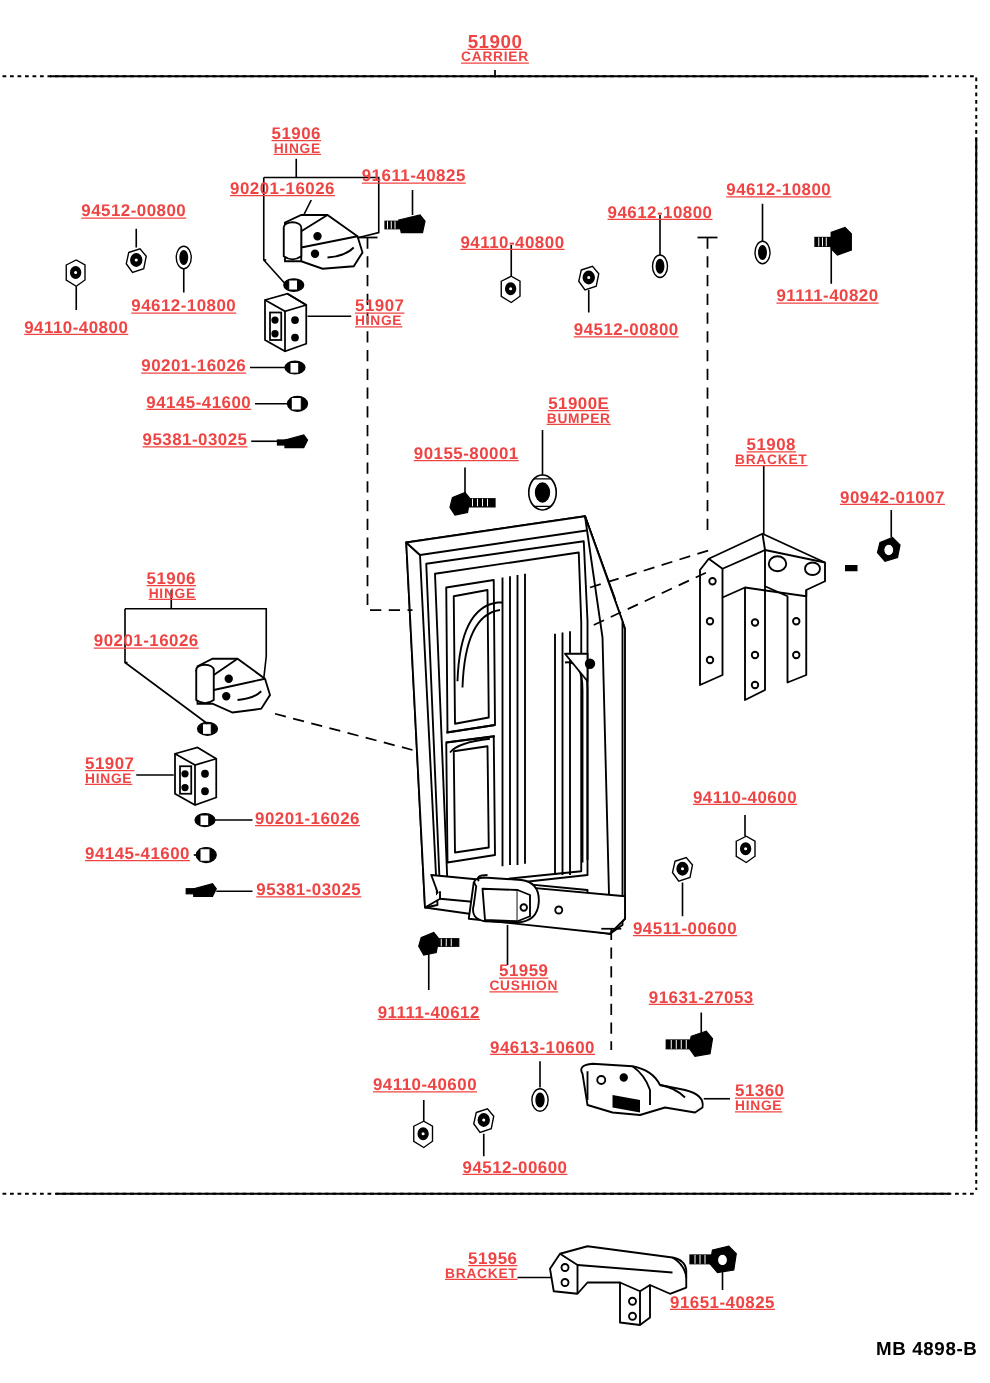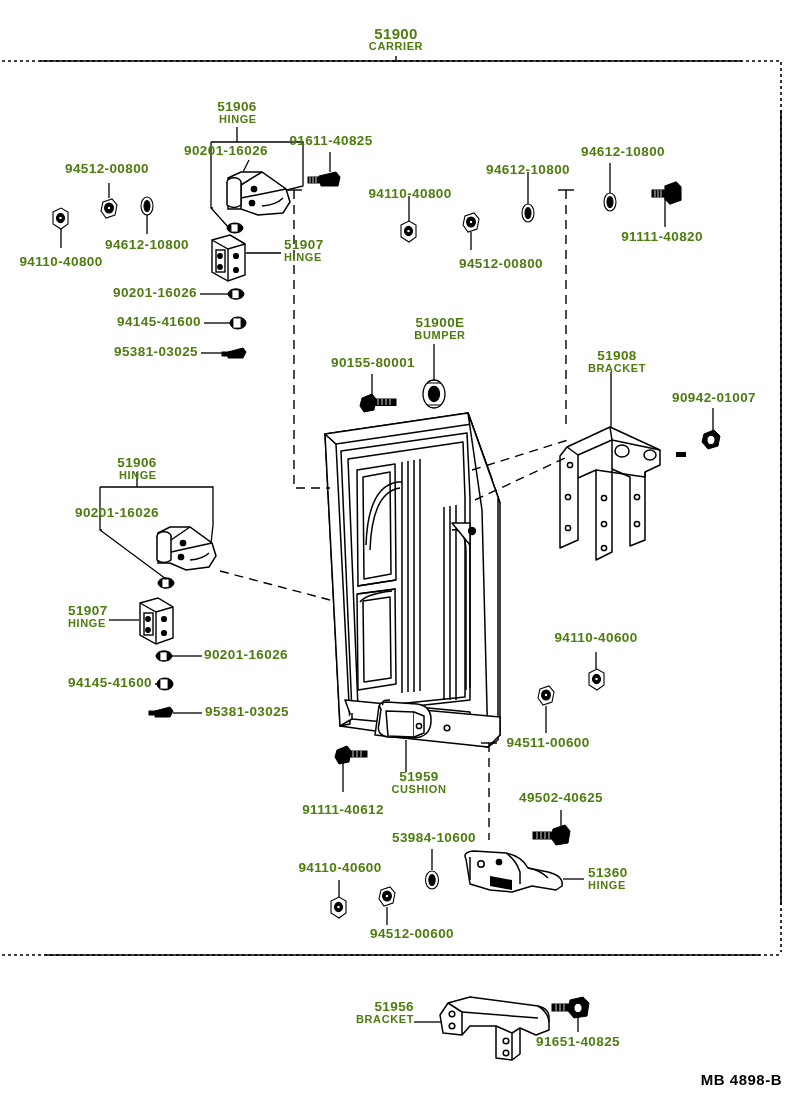--- a/index.html
+++ b/index.html
@@ -15,23 +15,24 @@
   }
   #stage { position: absolute; inset: 0; }
 
   
   .lbl {
     position: absolute;
     font-family: "Liberation Sans", sans-serif;
     font-size: 13.5px;
     font-weight: 700;
     letter-spacing: 0.4px;
-    color: #4d7c0f;
+    color: #ef4444;
     white-space: nowrap;
     line-height: 1.02;
+    text-decoration: underline;
   }
   .lbl .sub {
     display: block;
     font-size: 11px;
     letter-spacing: 0.6px;
     font-weight: 700;
   }
   .lbl.c   { transform: translateX(-50%); text-align: center; }
   .lbl.r   { transform: translateX(-100%); text-align: right; }
   .lbl.sub-l .sub { text-align: left; }
@@ -456,21 +457,21 @@
   <div class="lbl r" style="left:197px; top:286px;">90201-16026</div>
   <div class="lbl r" style="left:201px; top:315px;">94145-41600</div>
   <div class="lbl r" style="left:198px; top:345px;">95381-03025</div>
 
   <div class="lbl c" style="left:410px; top:187px;">94110-40800</div>
   <div class="lbl c" style="left:501px; top:257px;">94512-00800</div>
   <div class="lbl c" style="left:528px; top:163px;">94612-10800</div>
   <div class="lbl c" style="left:623px; top:145px;">94612-10800</div>
   <div class="lbl c" style="left:662px; top:230px;">91111-40820</div>
 
-  <div class="lbl c sub-c" style="left:440px; top:316px;">
+  <div class="lbl c sub-c" style="left:463px; top:316px;">
     <span>51900E</span>
     <span class="sub">BUMPER</span>
   </div>
   <div class="lbl c" style="left:373px; top:356px;">90155-80001</div>
 
   <div class="lbl c sub-c" style="left:617px; top:349px;">
     <span>51908</span>
     <span class="sub">BRACKET</span>
   </div>
   <div class="lbl c" style="left:714px; top:391px;">90942-01007</div>
@@ -491,27 +492,27 @@
 
   <div class="lbl c" style="left:596px; top:631px;">94110-40600</div>
   <div class="lbl c" style="left:548px; top:736px;">94511-00600</div>
 
   <div class="lbl c sub-c" style="left:419px; top:770px;">
     <span>51959</span>
     <span class="sub">CUSHION</span>
   </div>
   <div class="lbl c" style="left:343px; top:803px;">91111-40612</div>
 
-  <div class="lbl c" style="left:561px; top:791px;">49502-40625</div>
+  <div class="lbl c" style="left:561px; top:791px;">91631-27053</div>
   <div class="lbl sub-l" style="left:588px; top:866px;">
     <span>51360</span>
     <span class="sub">HINGE</span>
   </div>
 
-  <div class="lbl c" style="left:434px; top:831px;">53984-10600</div>
+  <div class="lbl c" style="left:434px; top:831px;">94613-10600</div>
   <div class="lbl c" style="left:340px; top:861px;">94110-40600</div>
   <div class="lbl c" style="left:412px; top:927px;">94512-00600</div>
 
   <div class="lbl r sub-l" style="left:414px; top:1000px;">
     <span>51956</span>
     <span class="sub">BRACKET</span>
   </div>
   <div class="lbl c" style="left:578px; top:1035px;">91651-40825</div>
 
   <div class="corner-id" style="right:10px; bottom:18px;">MB 4898-B</div>

